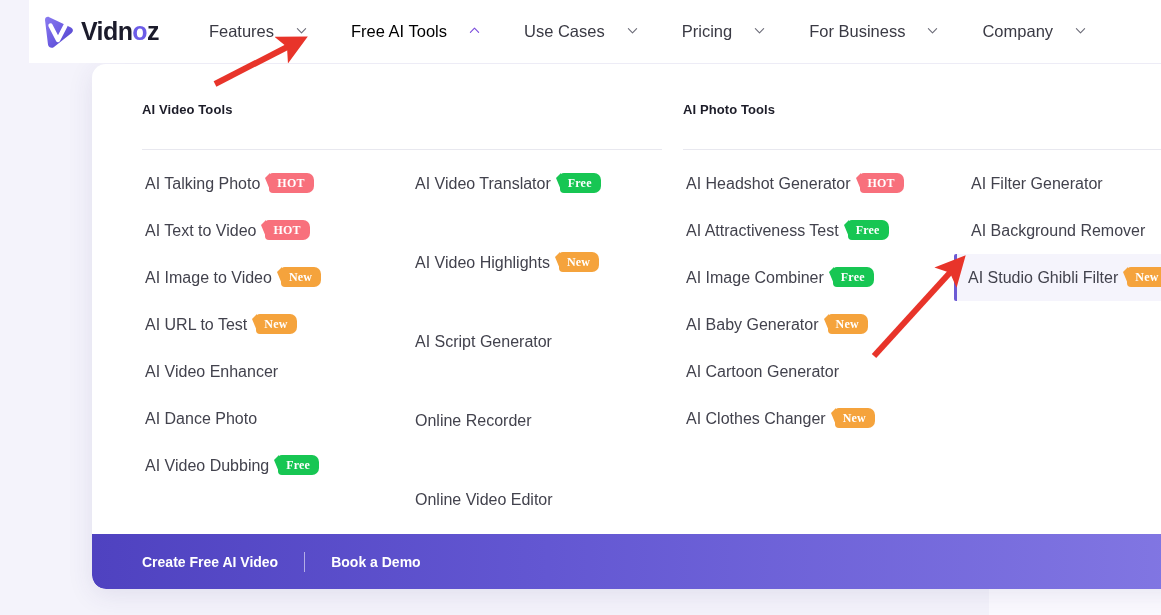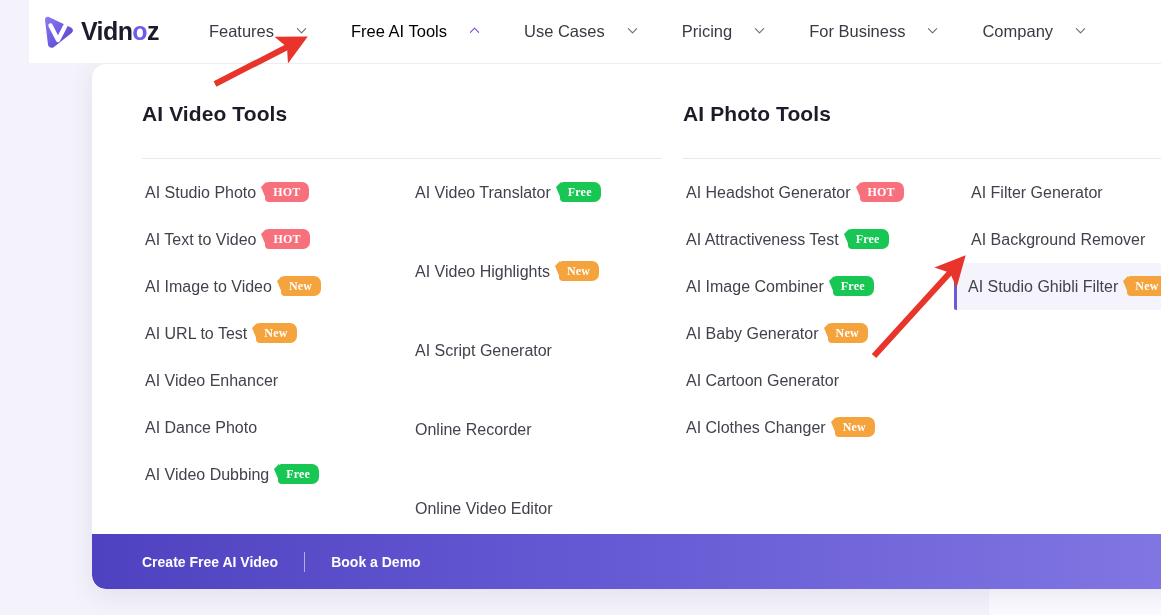--- a/index.html
+++ b/index.html
@@ -106,21 +106,21 @@
   }
 
   .group {
     position: absolute;
     top: 38px;
   }
   .group-video { left: 50px; width: 520px; }
   .group-photo { left: 591px; width: 549px; }
 
   .group-title {
-    font-size: 21px;
+    font-size: 13px;
     font-weight: bold;
     color: #1c1c28;
     letter-spacing: 0.1px;
     margin: 0 0 0 0;
     padding-left: 0;
   }
   .group-rule {
     margin-top: 32px;
     height: 1px;
     background: #e8e8ef;
@@ -327,21 +327,21 @@
   <div class="dropdown">
     <div class="panel-body">
 
       <div class="group group-video">
         <div class="group-title">AI Video Tools</div>
         <div class="group-rule"></div>
         <div class="cols">
 
           <div class="col">
             <div class="tool">
-              <span class="tool-label">AI Studio Photo</span>
+              <span class="tool-label">AI Talking Photo</span>
               <span class="badge badge-hot"><span>HOT</span></span>
             </div>
             <div class="tool">
               <span class="tool-label">AI Text to Video</span>
               <span class="badge badge-hot"><span>HOT</span></span>
             </div>
             <div class="tool">
               <span class="tool-label">AI Image to Video</span>
               <span class="badge badge-new"><span>New</span></span>
             </div>

